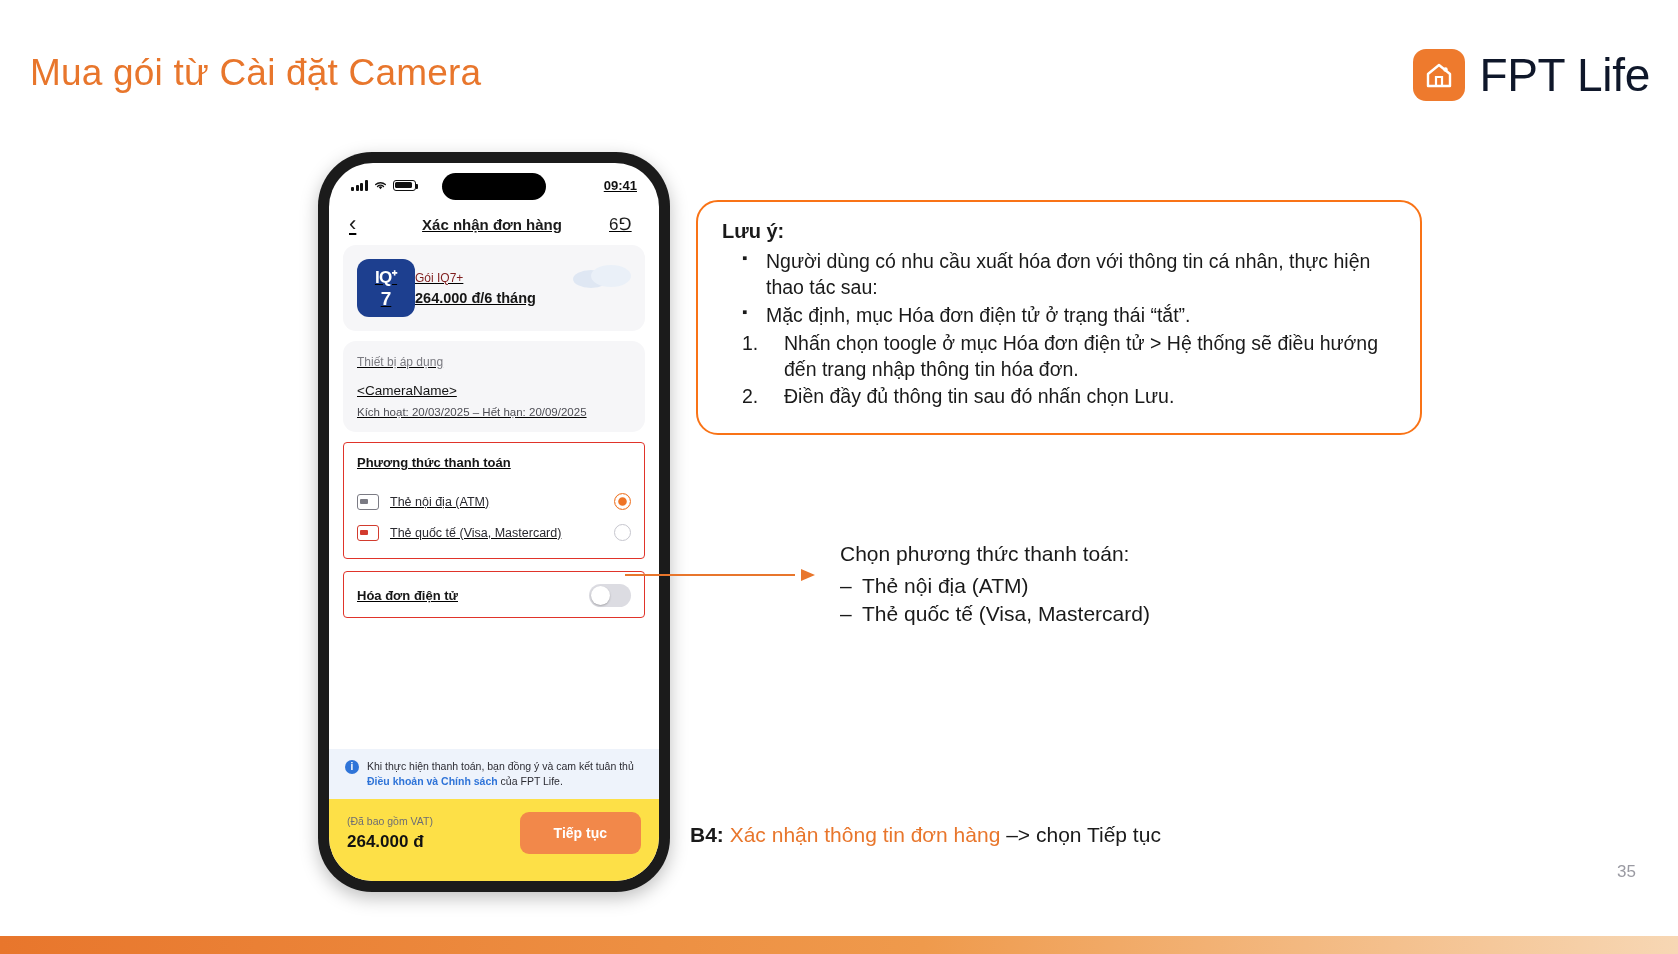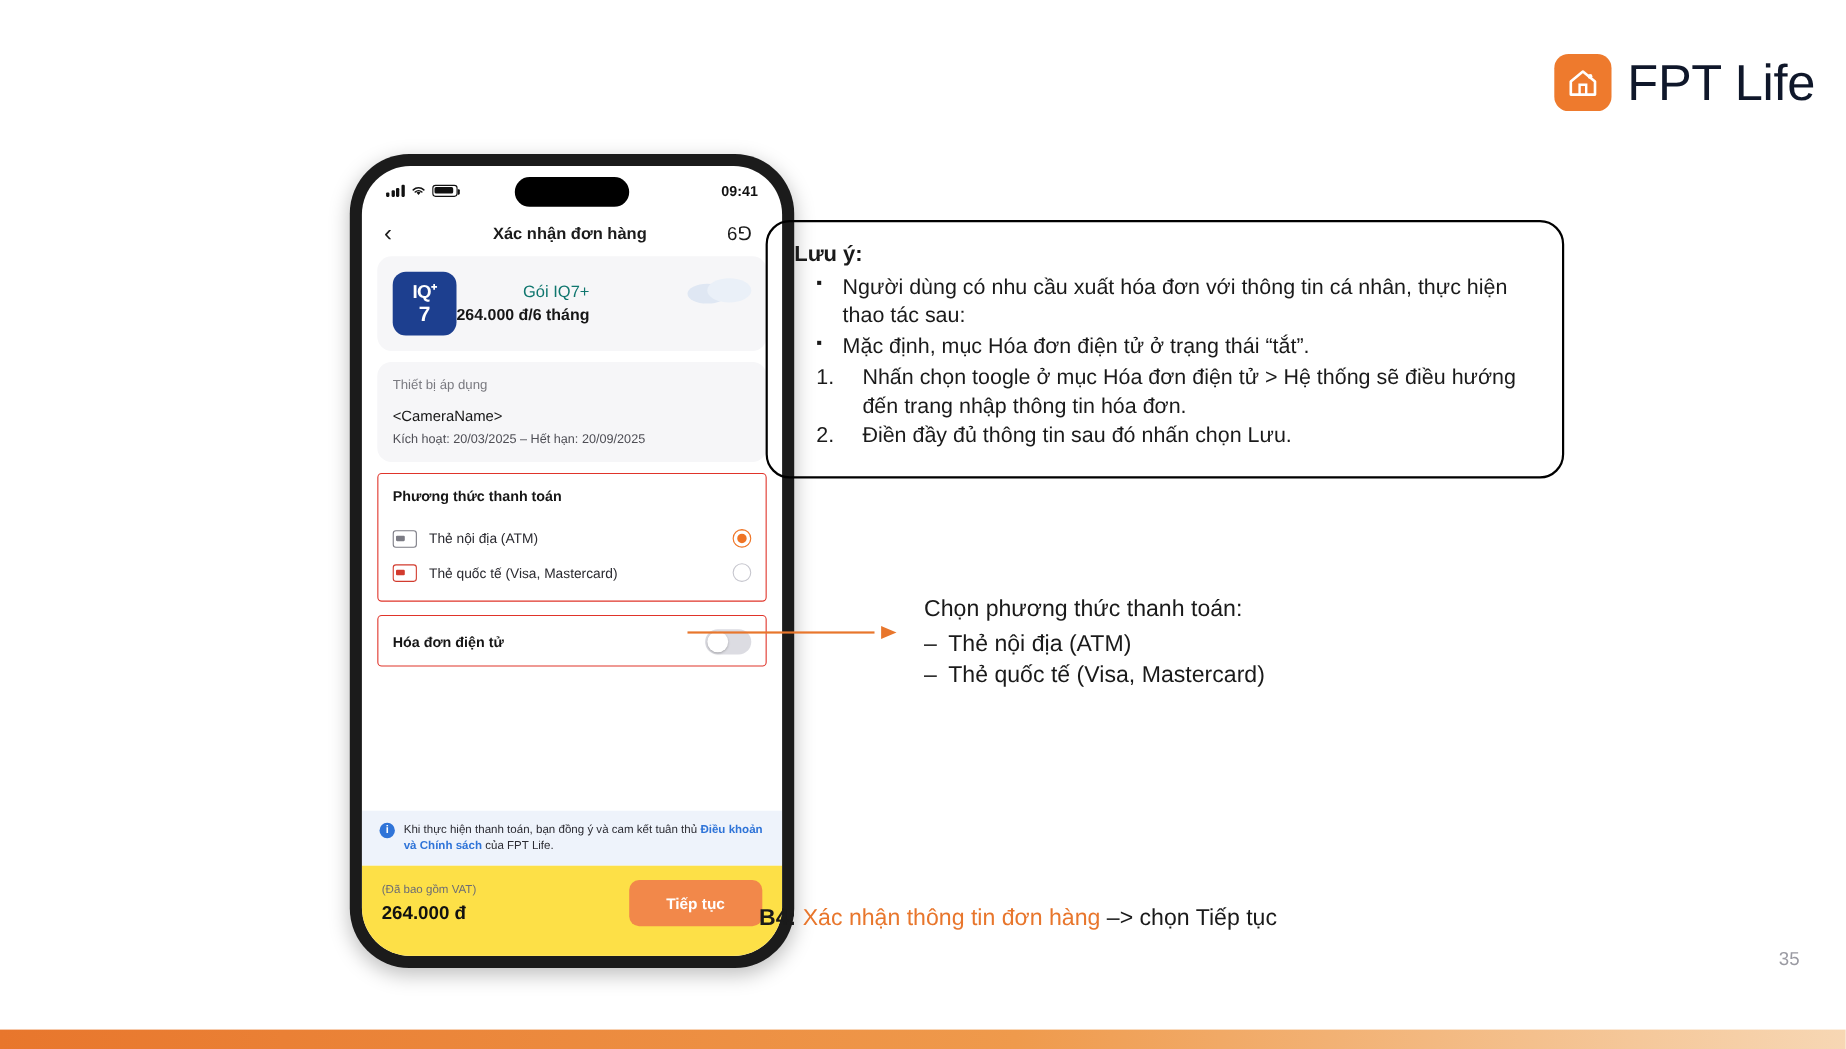--- a/index.html
+++ b/index.html
@@ -59,27 +59,28 @@
     font-size: 46px;
     font-weight: normal;
     color: #0f172a;
     letter-spacing: -0.3px;
   }
 
   
   .phone {
     position: absolute;
     left: 318px;
-    top: 140px;
-    width: 404px;
+    top: 152px;
+    width: 352px;
     height: 740px;
     background: #1b1b1b;
     border-radius: 54px;
     padding: 11px;
     box-shadow: 0 6px 18px rgba(0,0,0,0.25);
+    text-decoration: underline;
   }
   .screen {
     position: relative;
     width: 100%;
     height: 100%;
     background: #ffffff;
     border-radius: 44px;
     overflow: hidden;
   }
   .statusbar {
@@ -156,21 +157,21 @@
   }
   .pkg-row { display: flex; align-items: center; }
   .pkg-badge {
     width: 58px; height: 58px; border-radius: 12px;
     background: #1d3f8f; color: #fff;
     display: flex; flex-direction: column; align-items: center; justify-content: center;
     font-weight: bold; line-height: 1;
   }
   .pkg-badge .iq { font-size: 17px; letter-spacing: -0.5px; }
   .pkg-badge .seven { font-size: 19px; margin-top: 3px; }
-  .pkg-name { font-size: 15px; color: #0f766e; margin-bottom: 5px; text-align: right; }
+  .pkg-name { font-size: 12px; color: #7f1d1d; margin-bottom: 5px; }
   .pkg-price { font-size: 14.5px; font-weight: bold; color: #161616; }
   .cloud {
     position: absolute;
     right: 8px; top: 14px;
     width: 70px; height: 30px;
   }
 
   .dev-label { font-size: 12px; color: #7a7a80; margin-bottom: 14px; }
   .dev-name { font-size: 13.5px; color: #161616; margin-bottom: 8px; }
   .dev-dates { font-size: 11.5px; color: #4e4e55; }
@@ -257,21 +258,21 @@
     padding: 13px 34px;
     font-family: "Liberation Sans", sans-serif;
   }
 
   
   .callout {
     position: absolute;
     left: 696px;
     top: 200px;
     width: 726px;
-    border: 2px solid #000000;
+    border: 2px solid #f97316;
     border-radius: 22px;
     padding: 18px 24px 22px 24px;
   }
   .callout-title { font-size: 20px; font-weight: bold; color: #1a1a1a; margin-bottom: 6px; }
   .bullets { list-style: none; margin-left: 42px; }
   .bullets > li {
     position: relative;
     font-size: 19.5px;
     line-height: 1.33;
     color: #1a1a1a;
@@ -372,20 +373,21 @@
     background: #ffffff;
   }
 </style>
 </head>
 <body>
 
 <div class="slide">
 
   <div class="edge-left"></div>
 
+  <div class="title">Mua gói từ Cài đặt Camera</div>
 
   <div class="logo-wrap">
     <div class="logo-mark">
       <svg width="32" height="32" viewBox="0 0 32 32" aria-hidden="true">
         <path d="M16 6 L27 15 L27 27 L5 27 L5 15 Z" fill="none" stroke="#ffffff" stroke-width="2.4" stroke-linejoin="round"></path>
         <path d="M13 27 L13 18 L19 18 L19 27" fill="none" stroke="#ffffff" stroke-width="2.2"></path>
         <circle cx="22.5" cy="10.5" r="2.2" fill="#ffffff"></circle>
       </svg>
     </div>
     <div class="logo-text">FPT Life</div>

